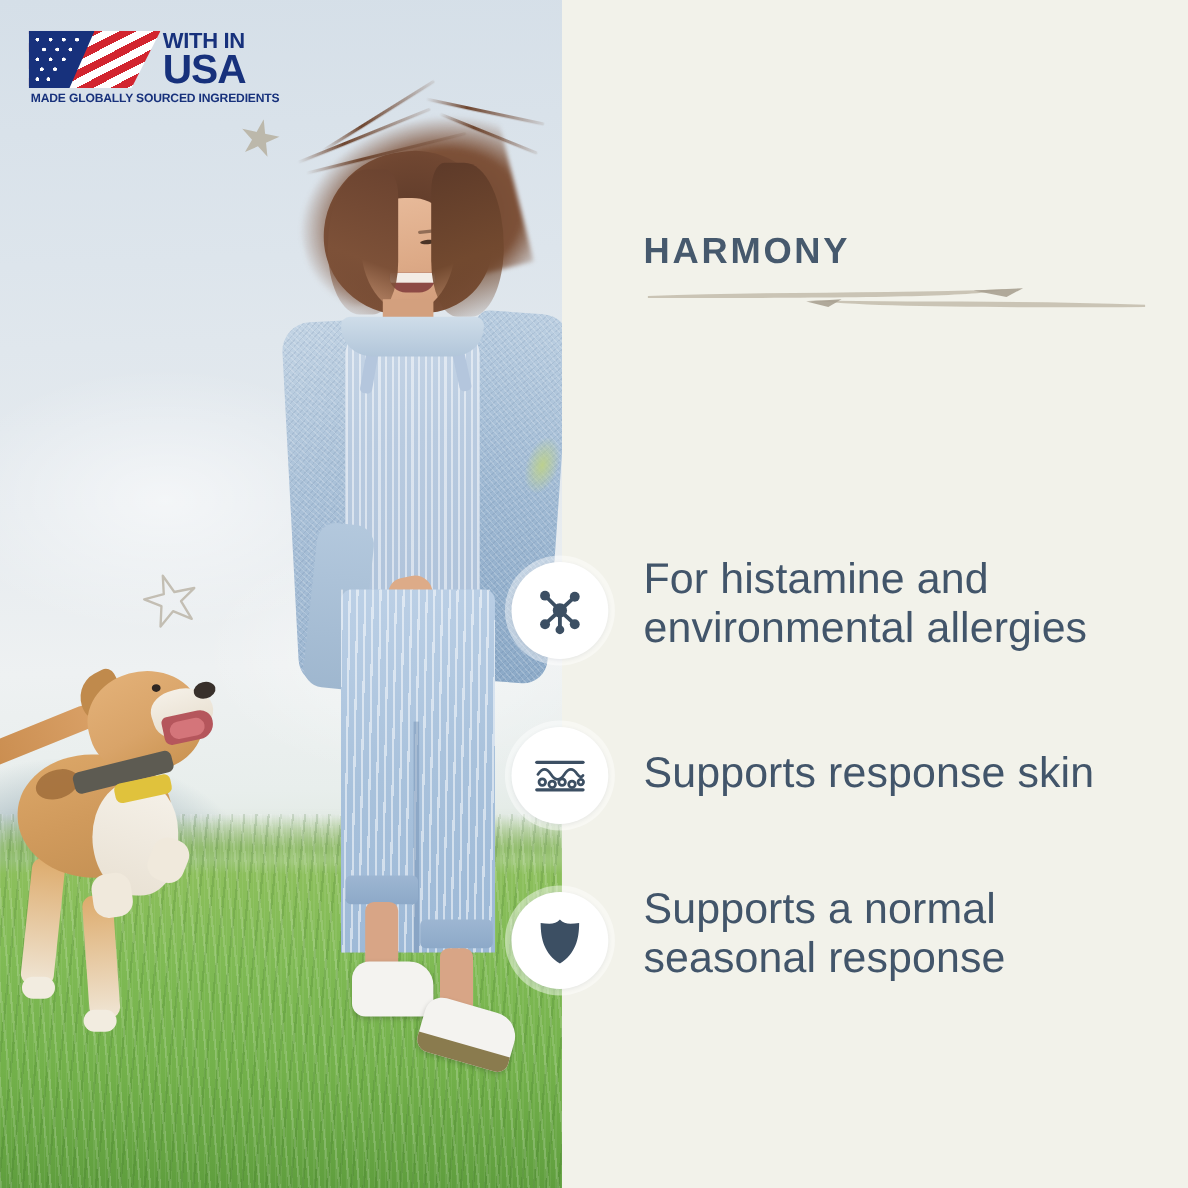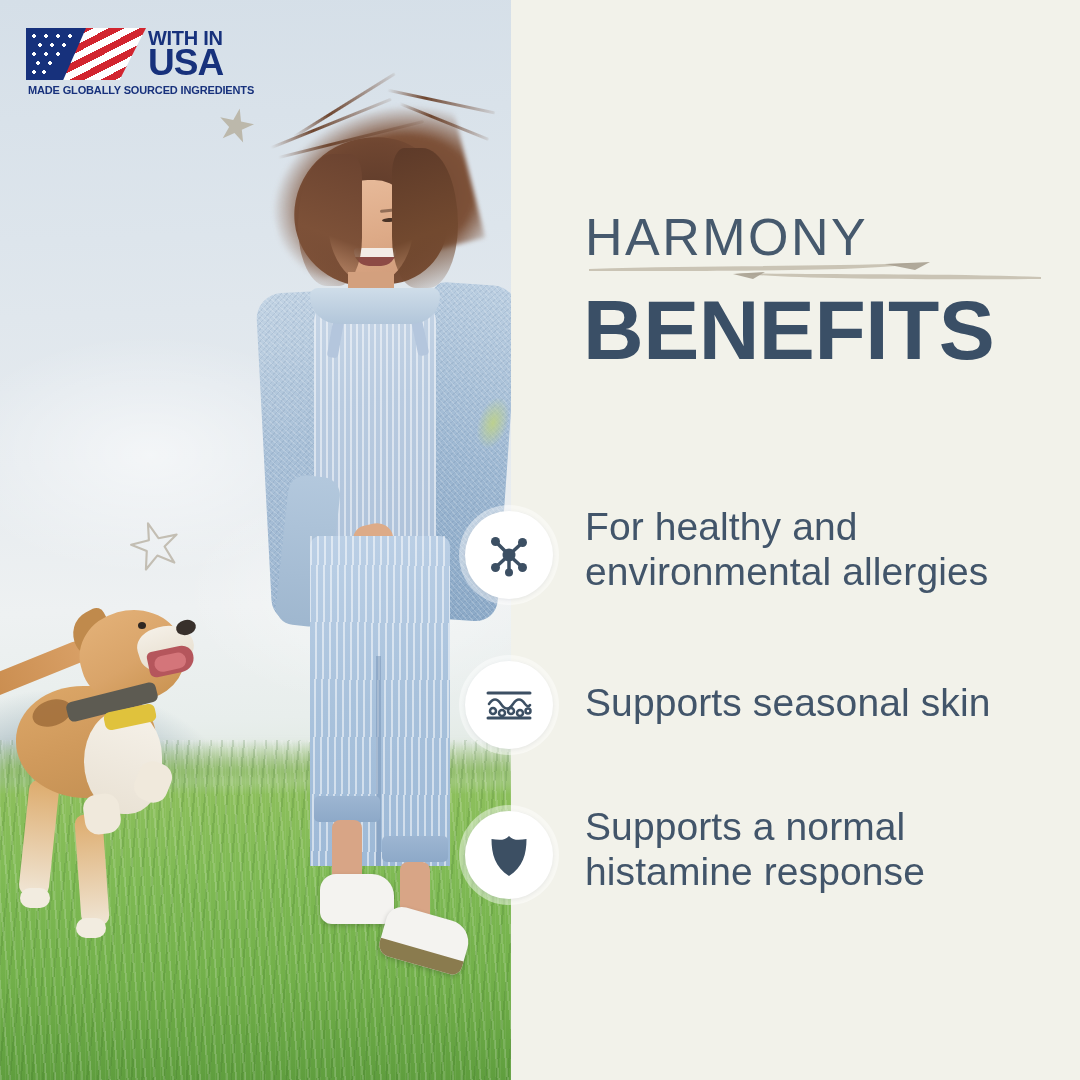--- a/index.html
+++ b/index.html
@@ -340,21 +340,21 @@
   .star-outline svg { width:100%; height:100%; }
 
   
   .content {
     position:absolute; left:511px; top:0;
     width:569px; height:1080px;
     background:#f2f2ea;
   }
   .eyebrow {
     position:absolute; left:74px; top:211px;
-    font-size:52px; font-weight:400; color:#46596d;
+    font-size:33px; font-weight:700; color:#46596d;
     letter-spacing:2.5px; line-height:1;
   }
   .divider {
     position:absolute; left:74px; top:258px; width:460px; height:26px;
   }
   .divider svg { width:100%; height:100%; display:block; }
   .title {
     position:absolute; left:72px; top:288px;
     font-size:84px; font-weight:bold; color:#3a4f66;
     letter-spacing:-.5px; line-height:1;
@@ -495,21 +495,20 @@
 
     <div class="divider">
       <svg viewBox="0 0 460 26" preserveAspectRatio="none">
         <path d="M4 11 C120 7, 230 9, 330 5 C300 12, 200 13, 4 13 Z" fill="#c3bcac" opacity=".85"></path>
         <path d="M456 19 C340 15, 240 17, 150 15 C200 21, 320 22, 456 21 Z" fill="#c3bcac" opacity=".85"></path>
         <path d="M300 6 L345 4 L330 12 Z" fill="#a9a191" opacity=".9"></path>
         <path d="M180 14 L148 16 L168 21 Z" fill="#a9a191" opacity=".9"></path>
       </svg>
     </div>
 
-    <div class="title">BENEFITS</div>
 
     <div class="benefit-icon-wrap b1-icon">
       <div class="benefit-icon">
         <svg viewBox="0 0 100 100">
           <g stroke="#3c4f63" stroke-width="7" stroke-linecap="round">
             <line x1="50" y1="50" x2="25" y2="25"></line>
             <line x1="50" y1="50" x2="75" y2="27"></line>
             <line x1="50" y1="50" x2="25" y2="73"></line>
             <line x1="50" y1="50" x2="75" y2="73"></line>
             <line x1="50" y1="50" x2="50" y2="82"></line>
@@ -518,47 +517,47 @@
             <circle cx="50" cy="50" r="13"></circle>
             <circle cx="23" cy="23" r="9"></circle>
             <circle cx="77" cy="25" r="9"></circle>
             <circle cx="23" cy="75" r="9"></circle>
             <circle cx="77" cy="75" r="9"></circle>
             <circle cx="50" cy="85" r="8"></circle>
           </g>
         </svg>
       </div>
     </div>
-    <div class="benefit-text b1-text">For healthy and
+    <div class="benefit-text b1-text">For histamine and
 environmental allergies</div>
 
     <div class="benefit-icon-wrap b2-icon">
       <div class="benefit-icon">
         <svg viewBox="0 0 100 100">
           <g stroke="#3c4f63" stroke-width="6" stroke-linecap="round" fill="none">
             <line x1="8" y1="26" x2="92" y2="26"></line>
             <line x1="8" y1="76" x2="92" y2="76"></line>
             <path d="M10 48 Q22 30 34 48 Q46 66 58 48 Q70 30 82 48 Q88 56 92 50" stroke-width="5"></path>
           </g>
           <g fill="none" stroke="#3c4f63" stroke-width="5">
             <circle cx="18" cy="62" r="6"></circle>
             <circle cx="36" cy="66" r="6"></circle>
             <circle cx="54" cy="62" r="6"></circle>
             <circle cx="72" cy="66" r="6"></circle>
             <circle cx="88" cy="62" r="5"></circle>
           </g>
         </svg>
       </div>
     </div>
-    <div class="benefit-text b2-text">Supports seasonal skin</div>
+    <div class="benefit-text b2-text">Supports response skin</div>
 
     <div class="benefit-icon-wrap b3-icon">
       <div class="benefit-icon">
         <svg viewBox="0 0 100 100">
           <path d="M50 12 C58 22, 72 20, 85 18 C85 48, 78 74, 50 92 C22 74, 15 48, 15 18 C28 20, 42 22, 50 12 Z" fill="#3c4f63"></path>
         </svg>
       </div>
     </div>
     <div class="benefit-text b3-text">Supports a normal
-histamine response</div>
+seasonal response</div>
 
   </div>
 </div>
 
 </body></html>

